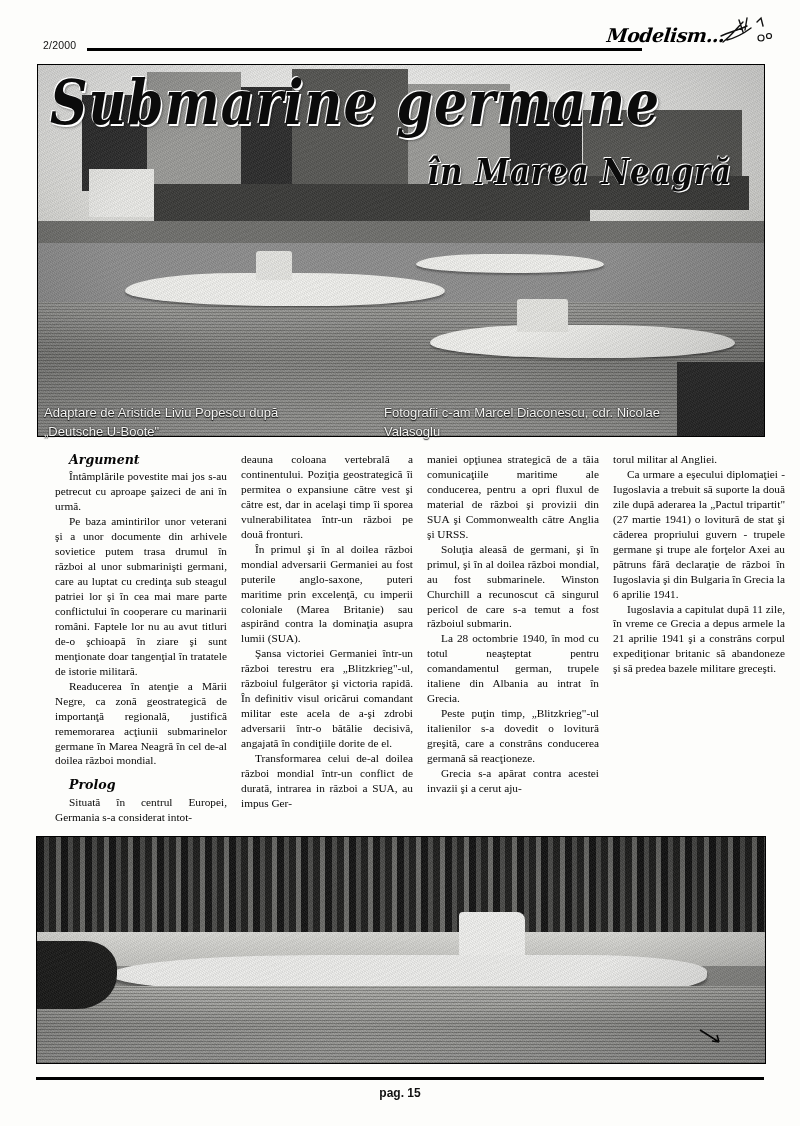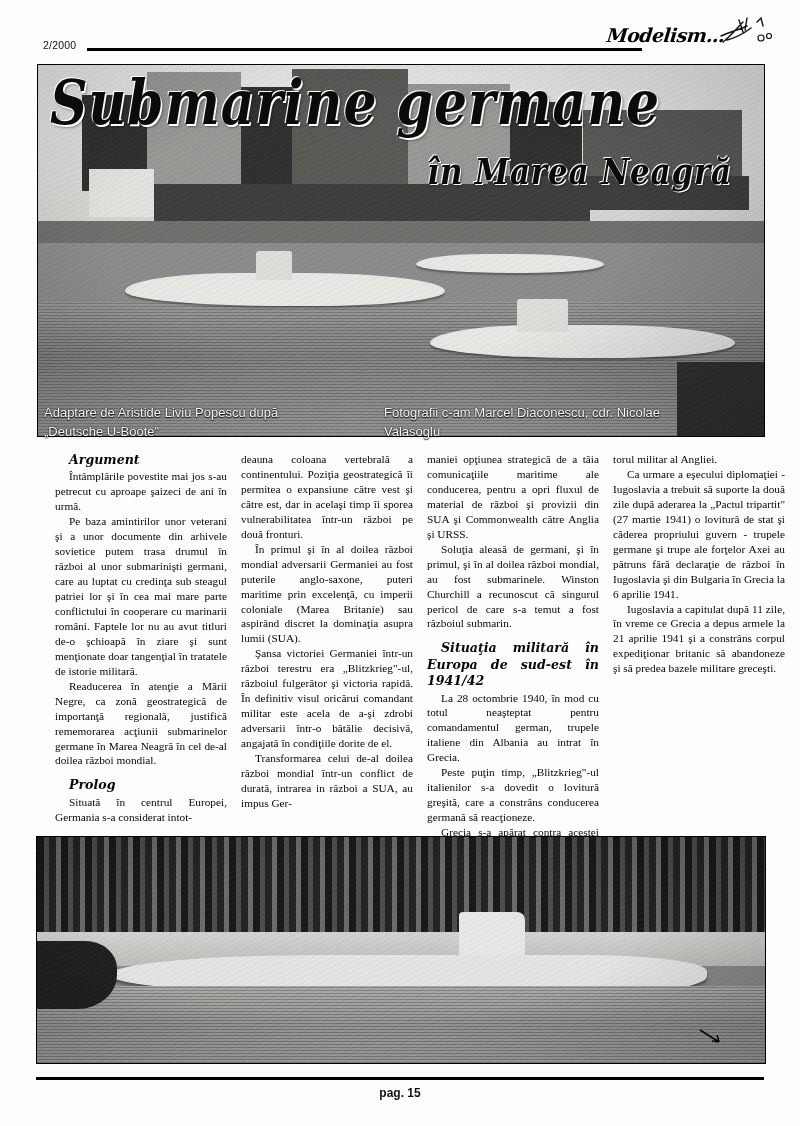--- a/index.html
+++ b/index.html
@@ -359,29 +359,28 @@
       <div class="sec-head">Argument</div>
       <p>Întâmplările povestite mai jos s-au petrecut cu aproape şaizeci de ani în urmă.</p>
       <p>Pe baza amintirilor unor veterani şi a unor documente din arhivele sovietice putem trasa drumul în război al unor submarinişti germani, care au luptat cu credinţa sub steagul patriei lor şi în cea mai mare parte conflictului în cooperare cu marinarii români. Faptele lor nu au avut titluri de-o şchioapă în ziare şi sunt menţionate doar tangenţial în tratatele de istorie militară.</p>
       <p>Readucerea în atenţie a Mării Negre, ca zonă geostrategică de importanţă regională, justifică rememorarea acţiunii submarinelor germane în Marea Neagră în cel de-al doilea război mondial.</p>
       <div class="sec-head spaced">Prolog</div>
       <p>Situată în centrul Europei, Germania s-a considerat intot-</p>
     </div>
 
     <div class="col">
       <p class="no-indent">deauna coloana vertebrală a continentului. Poziţia geostrategică îi permitea o expansiune către vest şi către est, dar in acelaşi timp îi sporea vulnerabilitatea într-un război pe două fronturi.</p>
-      <p>În primul şi în al doilea război mondial adversarii Germaniei au fost puterile anglo-saxone, puteri maritime prin excelenţă, cu imperii coloniale (Marea Britanie) sau aspirând discret la dominaţia asupra lumii (SUA).</p>
+      <p>În primul şi în al doilea război mondial adversarii Germaniei au fost puterile anglo-saxone, puteri maritime prin excelenţă, cu imperii coloniale (Marea Britanie) sau aspirând contra la dominaţia asupra lumii (SUA).</p>
       <p>Şansa victoriei Germaniei într-un război terestru era „Blitzkrieg"-ul, războiul fulgerător şi victoria rapidă. În definitiv visul oricărui comandant militar este acela de a-şi zdrobi adversarii într-o bătălie decisivă, angajată în condiţiile dorite de el.</p>
       <p>Transformarea celui de-al doilea război mondial într-un conflict de durată, intrarea in război a SUA, au impus Ger-</p>
     </div>
 
     <div class="col">
       <p class="no-indent">maniei opţiunea strategică de a tăia comunicaţiile maritime ale conducerea, pentru a opri fluxul de material de război şi provizii din SUA şi Commonwealth către Anglia şi URSS.</p>
       <p>Soluţia aleasă de germani, şi în primul, şi în al doilea război mondial, au fost submarinele. Winston Churchill a recunoscut că singurul pericol de care s-a temut a fost războiul submarin.</p>
-      <div class="sec-head spaced block">Situaţia militară în Europa de sud-est în 1941/42</div>
       <p>La 28 octombrie 1940, în mod cu totul neaşteptat pentru comandamentul german, trupele italiene din Albania au intrat în Grecia.</p>
       <p>Peste puţin timp, „Blitzkrieg"-ul italienilor s-a dovedit o lovitură greşită, care a constrâns conducerea germană să reacţioneze.</p>
       <p>Grecia s-a apărat contra acestei invazii şi a cerut aju-</p>
     </div>
 
     <div class="col">
       <p class="no-indent">torul militar al Angliei.</p>
       <p>Ca urmare a eşecului diplomaţiei - Iugoslavia a trebuit să suporte la două zile după aderarea la „Pactul tripartit" (27 martie 1941) o lovitură de stat şi căderea propriului guvern - trupele germane şi trupe ale forţelor Axei au pătruns fără declaraţie de război în Iugoslavia şi din Bulgaria în Grecia la 6 aprilie 1941.</p>
       <p>Iugoslavia a capitulat după 11 zile, în vreme ce Grecia a depus armele la 21 aprilie 1941 şi a constrâns corpul expediţionar britanic să abandoneze şi să predea bazele militare greceşti.</p>
     </div>

